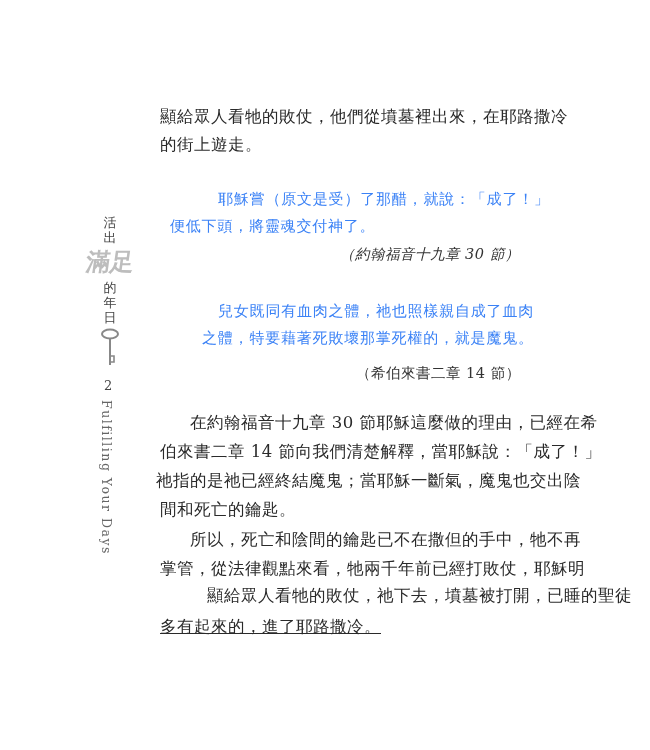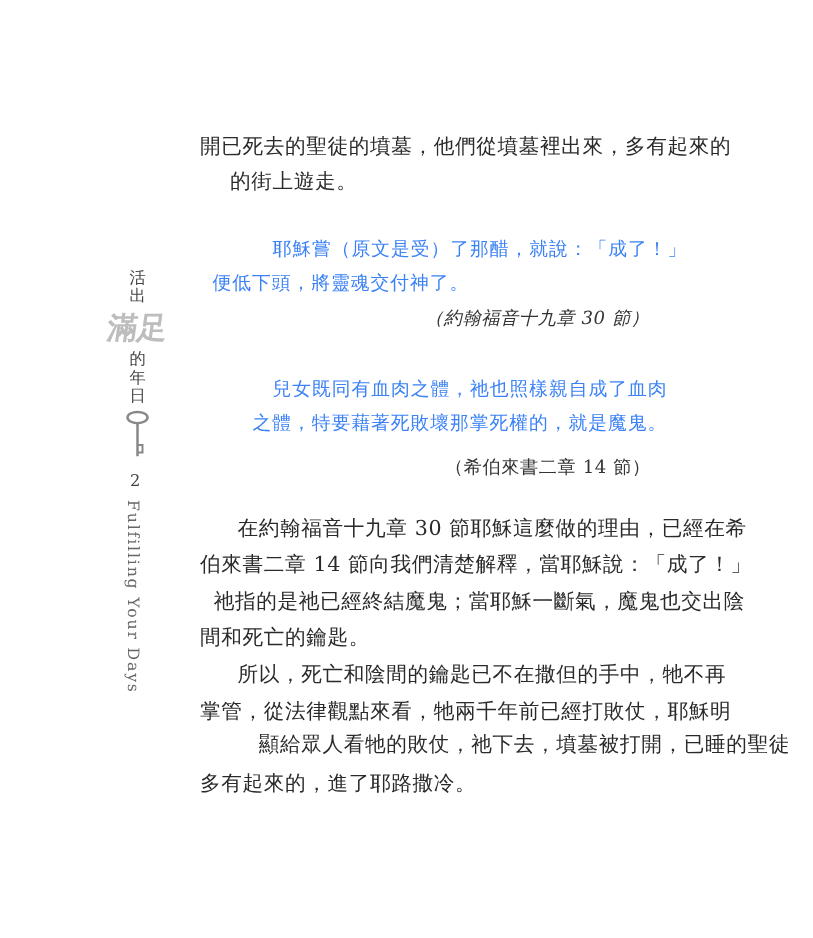--- a/index.html
+++ b/index.html
@@ -36,32 +36,32 @@
     <ellipse cx="12" cy="6" rx="8" ry="4.5" fill="none" stroke="#888" stroke-width="2"></ellipse>
     <line x1="12" y1="10" x2="12" y2="37" stroke="#888" stroke-width="2"></line>
     <path d="M12 28 h4 v6 h-4" fill="none" stroke="#888" stroke-width="1.6"></path>
   </svg>
 </div>
 <div class="pnum">2</div>
 <div class="eng">
   <span>Fulfilling Your Days</span>
 </div>
 
-<div class="line" style="left:160px;top:106px;">開已死去的聖徒的墳墓，他們從墳墓裡出來，多有起來的</div>
-<div class="line" style="left:160px;top:134px;margin-left:24px;">的街上遊走。</div>
+<div class="line" style="left:160px;top:106px;">顯給眾人看牠的敗仗，他們從墳墓裡出來，在耶路撒冷</div>
+<div class="line" style="left:160px;top:134px;">的街上遊走。</div>
 
 <div class="line quote" style="left:218px;top:190px;">耶穌嘗（原文是受）了那醋，就說：「成了！」</div>
 <div class="line quote" style="left:170px;top:217px;">便低下頭，將靈魂交付神了。</div>
 <div class="line ref" style="left:340px;top:245px;font-style:italic;">（約翰福音十九章 30 節）</div>
 
 <div class="line quote" style="left:218px;top:302px;">兒女既同有血肉之體，祂也照樣親自成了血肉</div>
 <div class="line quote" style="left:188px;top:329px;margin-left:14px;">之體，特要藉著死敗壞那掌死權的，就是魔鬼。</div>
 <div class="line ref" style="left:356px;top:364px;">（希伯來書二章 14 節）</div>
 
 <div class="line" style="left:190px;top:412px;">在約翰福音十九章 30 節耶穌這麼做的理由，已經在希</div>
 <div class="line" style="left:160px;top:441px;">伯來書二章 14 節向我們清楚解釋，當耶穌說：「成了！」</div>
-<div class="line" style="left:171px;top:470px;">祂指的是祂已經終結魔鬼；當耶穌一斷氣，魔鬼也交出陰</div>
+<div class="line" style="left:156px;top:470px;">祂指的是祂已經終結魔鬼；當耶穌一斷氣，魔鬼也交出陰</div>
 <div class="line" style="left:160px;top:499px;">間和死亡的鑰匙。</div>
 
 <div class="line" style="left:190px;top:529px;">所以，死亡和陰間的鑰匙已不在撒但的手中，牠不再</div>
 <div class="line" style="left:160px;top:558px;">掌管，從法律觀點來看，牠兩千年前已經打敗仗，耶穌明</div>
 <div class="line" style="left:160px;top:585px;margin-left:47px;">顯給眾人看牠的敗仗，祂下去，墳墓被打開，已睡的聖徒</div>
-<div class="line" style="left:160px;top:616px;">多有起來的，進了耶路撒冷。</div>
+<div class="line" style="left:160px;top:616px;text-decoration:underline;">多有起來的，進了耶路撒冷。</div>
 
 </body></html>

